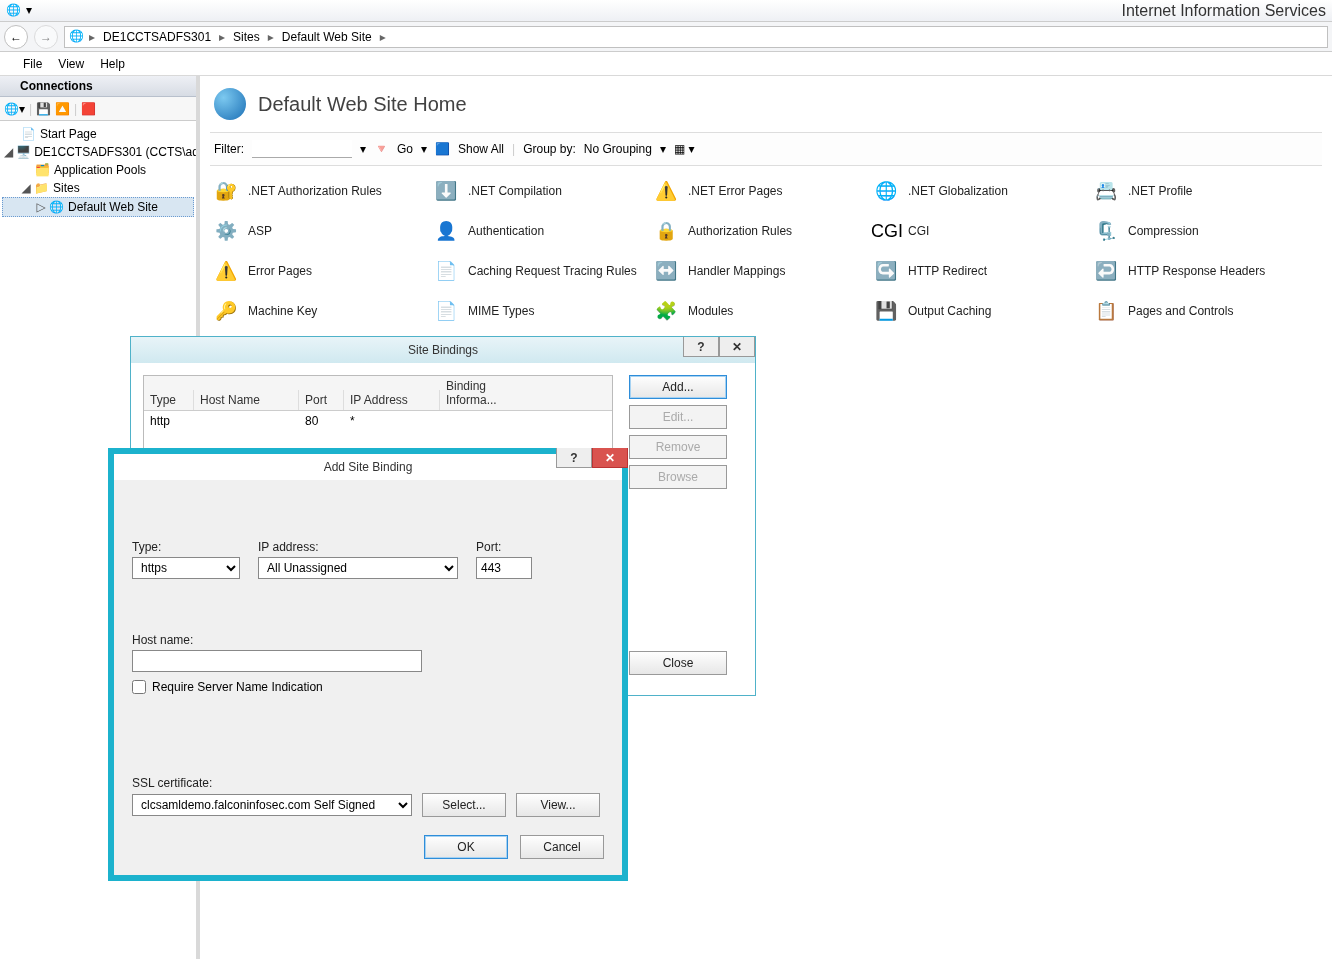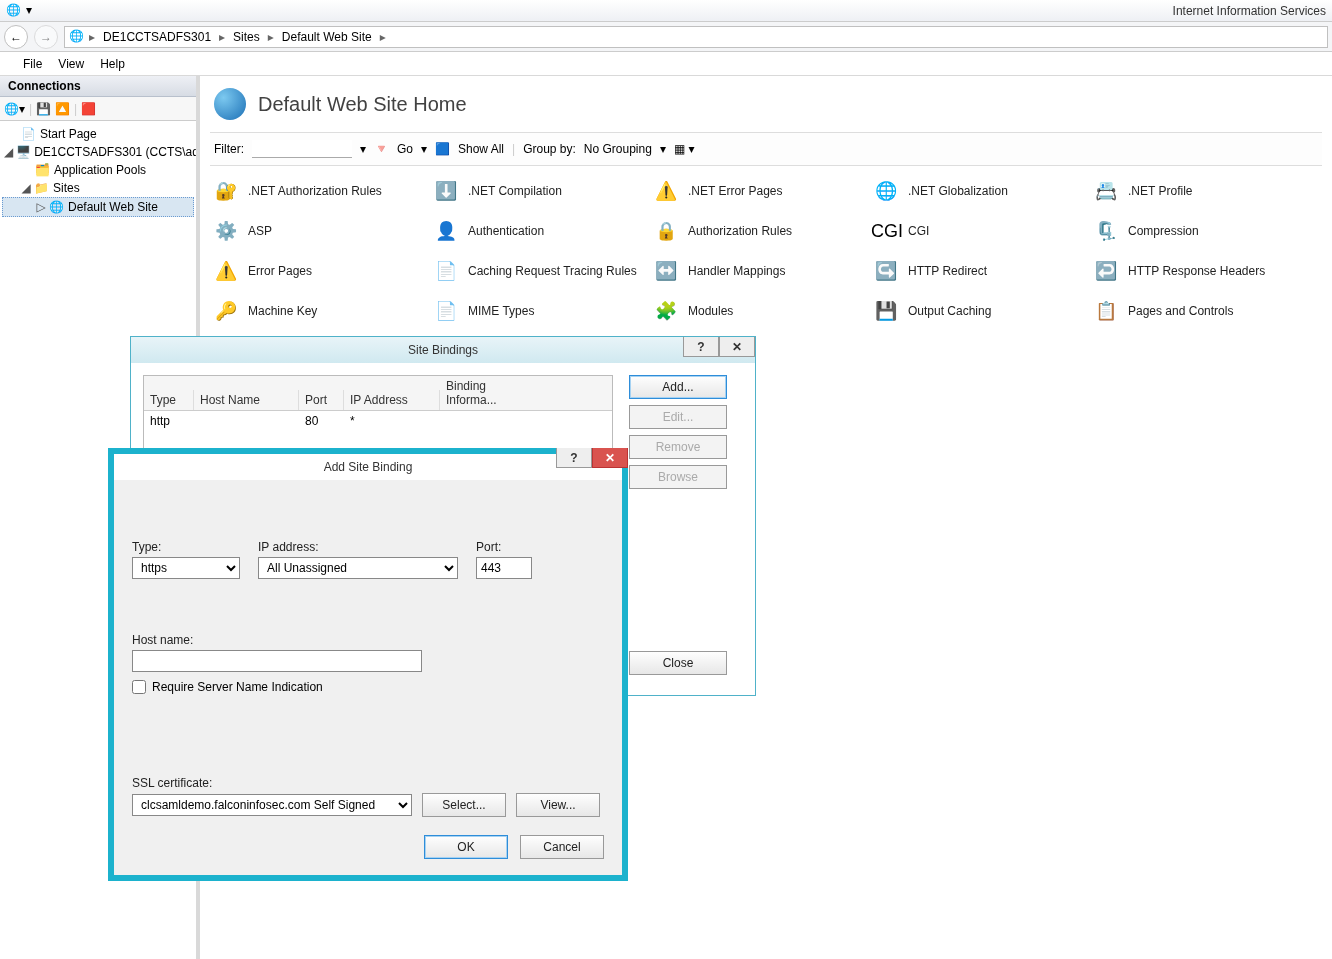--- a/index.html
+++ b/index.html
@@ -1,33 +1,33 @@
 <!DOCTYPE html>
 <html><head>
 <meta charset="utf-8">
 <style>
 * { box-sizing: border-box; margin: 0; padding: 0; font-family: "Segoe UI", Arial, sans-serif; font-size: 12px; }
 body { background: #fff; width: 1332px; height: 959px; position: relative; overflow: hidden; }
 
 .titlebar { height: 22px; background: linear-gradient(#fff,#eef0f4); display:flex; align-items:center; justify-content:space-between; padding:0 6px; border-bottom:1px solid #ccc;}
 .titlebar .left-icons { display:flex; gap:4px; align-items:center;}
-.titlebar .right-title { color:#333; font-size:12px; }
+.titlebar .right-title { color:#333; font-size:16px; }
 
 .navbar { height:30px; background:#f4f5f7; border-bottom:1px solid #ccc; display:flex; align-items:center; padding:0 4px; gap:6px;}
 .navbtn { width:24px; height:24px; border:1px solid #c0c0c0; border-radius:12px; display:flex; align-items:center; justify-content:center; background:#fff;}
 .breadcrumb { flex:1; height:22px; border:1px solid #c0c0c0; background:#fff; display:flex; align-items:center; padding:0 4px; gap:4px;}
 .breadcrumb .sep { color:#666;}
 .breadcrumb .crumb { padding:2px 4px; }
 
 .menubar { height:24px; display:flex; align-items:center; padding:0 23px; gap:16px; border-bottom:1px solid #d9d9d9;}
 .menubar span { cursor:default; }
 
 .workspace { display:flex; height:calc(100% - 76px); }
 .connections { width:200px; border-right:4px solid #d9d9d9; display:flex; flex-direction:column;}
-.conn-header { background:linear-gradient(#eef0f5,#d7dce4); border-bottom:1px solid #b8c0cc; padding:3px 8px; font-weight:bold;}
+.conn-header { background:linear-gradient(#eef0f5,#d7dce4); border-bottom:1px solid #b8c0cc; padding:3px 20px; font-weight:bold;}
 .conn-toolbar { height:24px; border-bottom:1px solid #ccc; display:flex; align-items:center; gap:4px; padding:0 4px; background:#f7f7f7;}
 .tree { padding:4px 2px; overflow:hidden; white-space:nowrap;}
 .tree-row { display:flex; align-items:center; gap:3px; padding:1px 2px;}
 .tree-indent { display:inline-block; }
 .tree-row.selected { background:#d8e6f2; border:1px dotted #6b9bd1;}
 .caret { width:10px; color:#555; text-align:center;}
 .ticon { width:16px; height:16px; display:inline-flex; align-items:center; justify-content:center;}
 
 .content { flex:1; display:flex; flex-direction:column; padding:6px 10px;}
 .page-header { display:flex; align-items:center; gap:12px; padding:6px 4px 12px 4px;}

